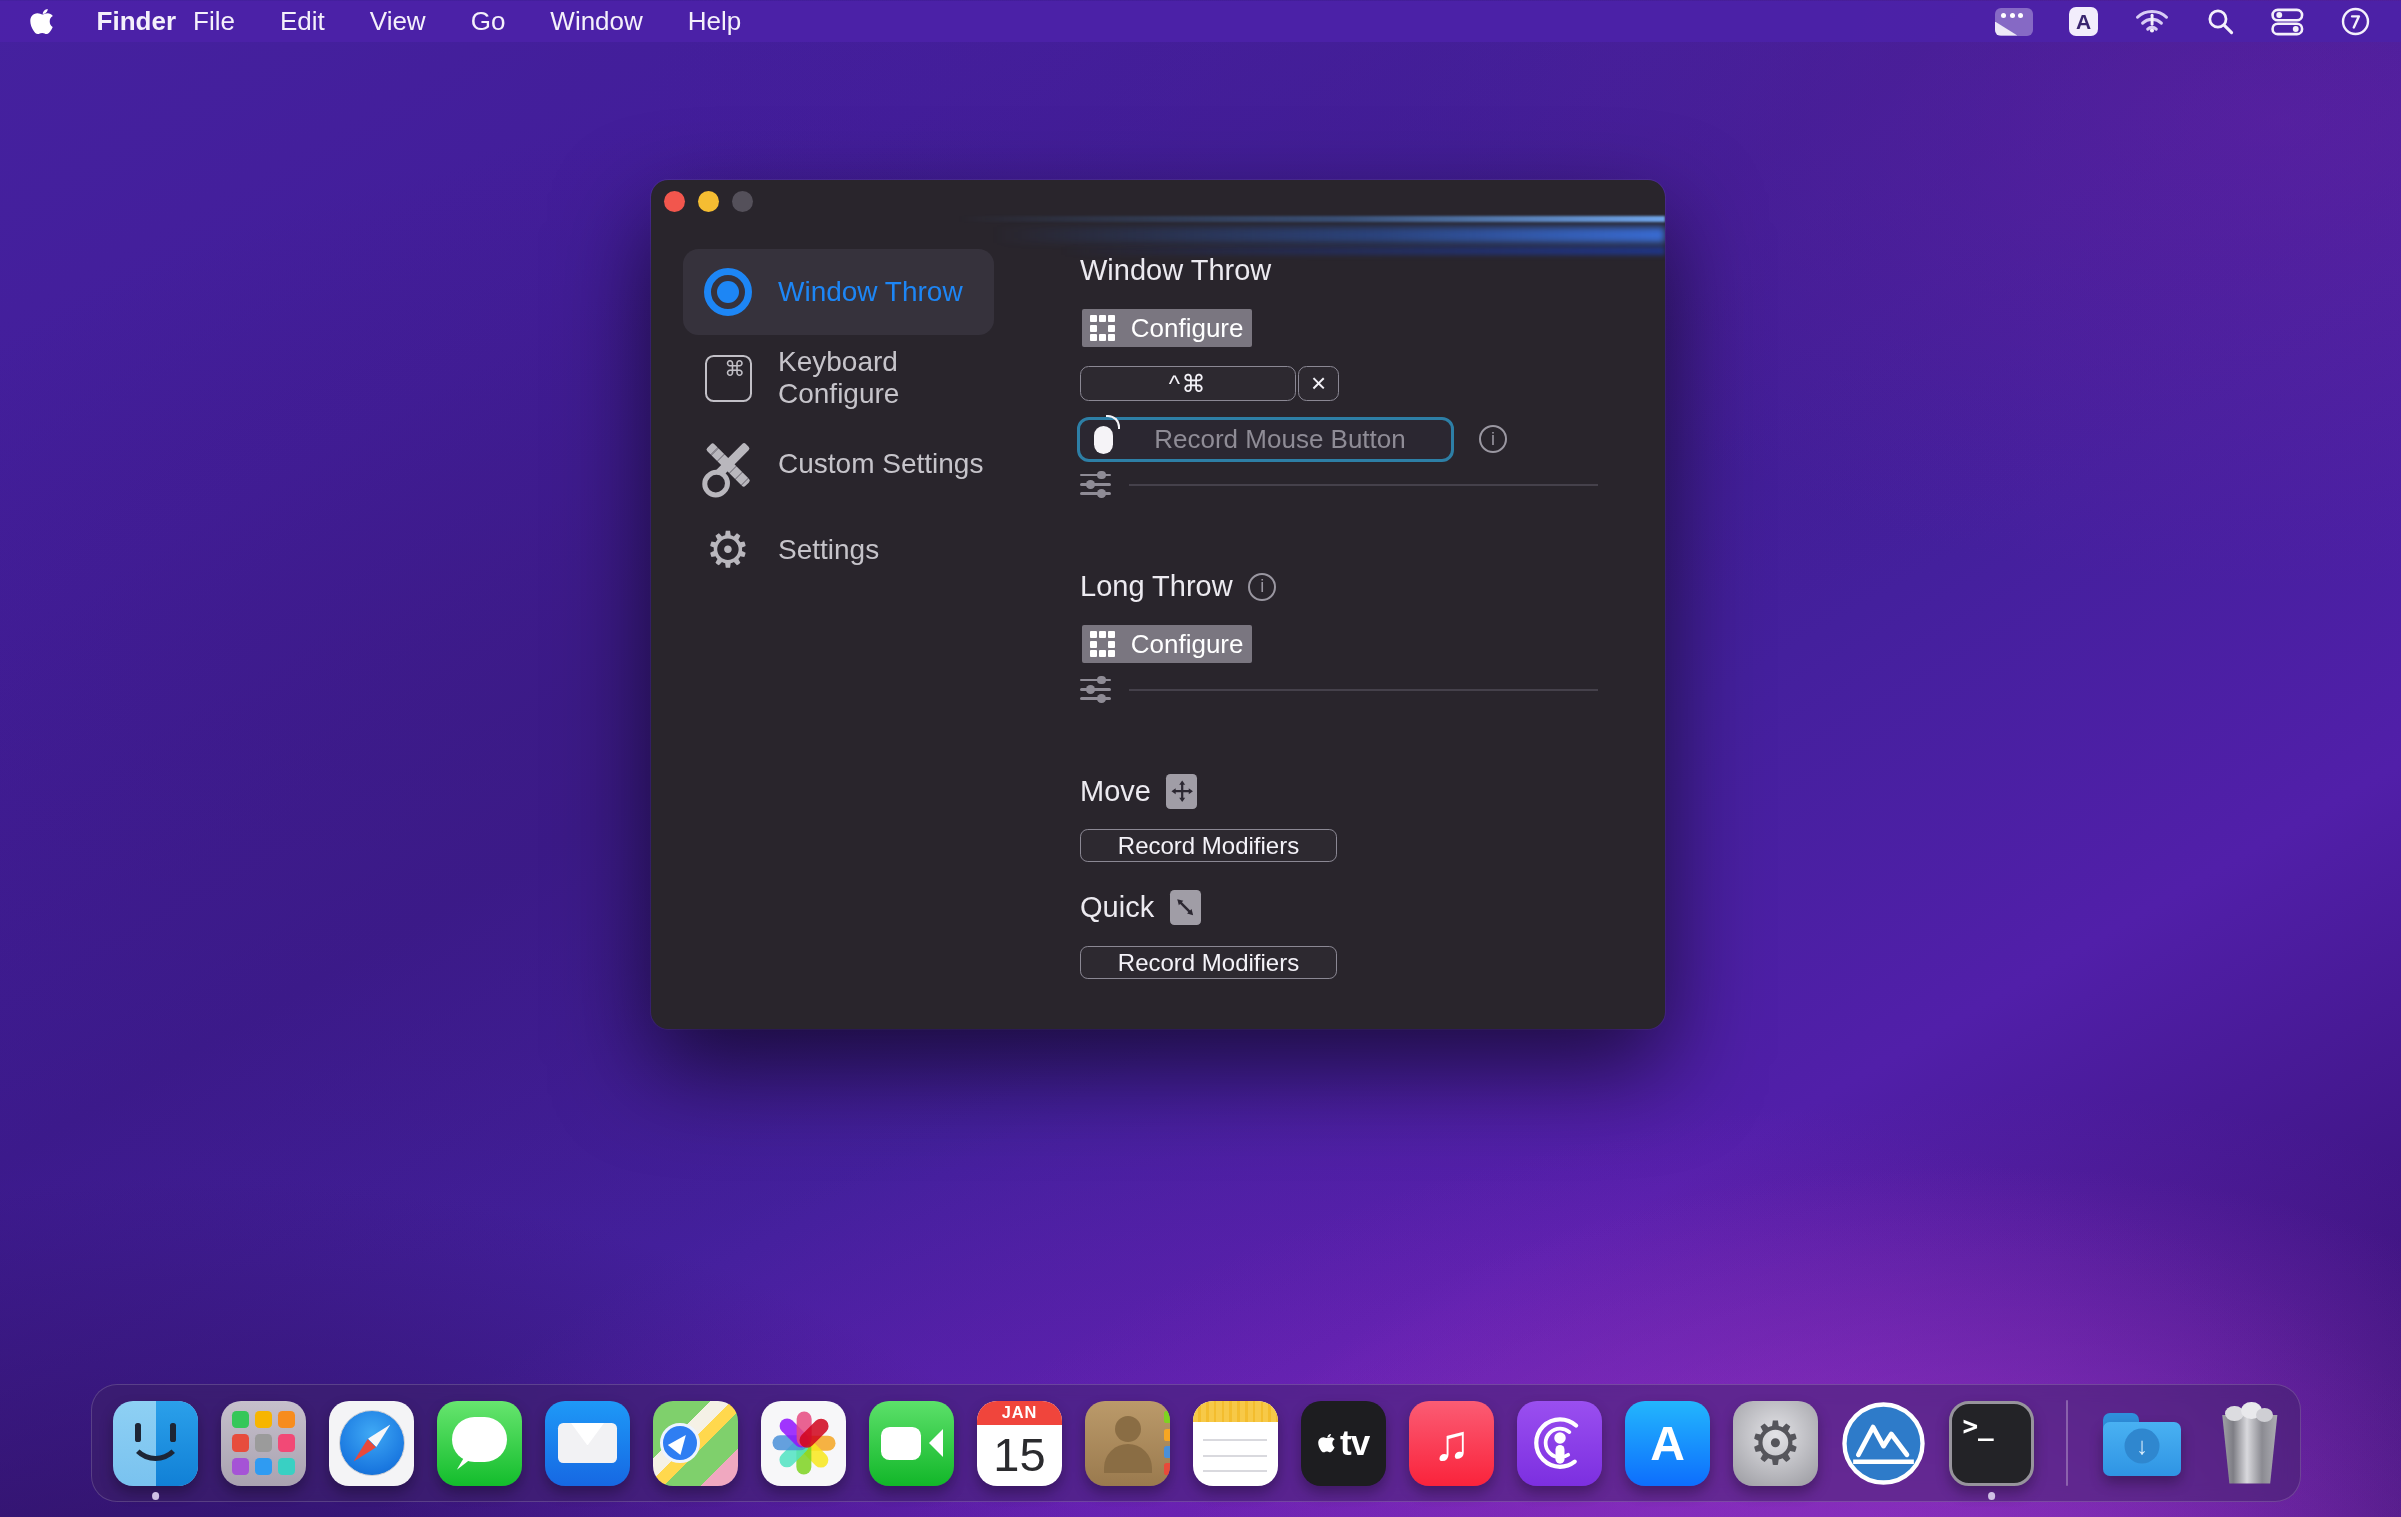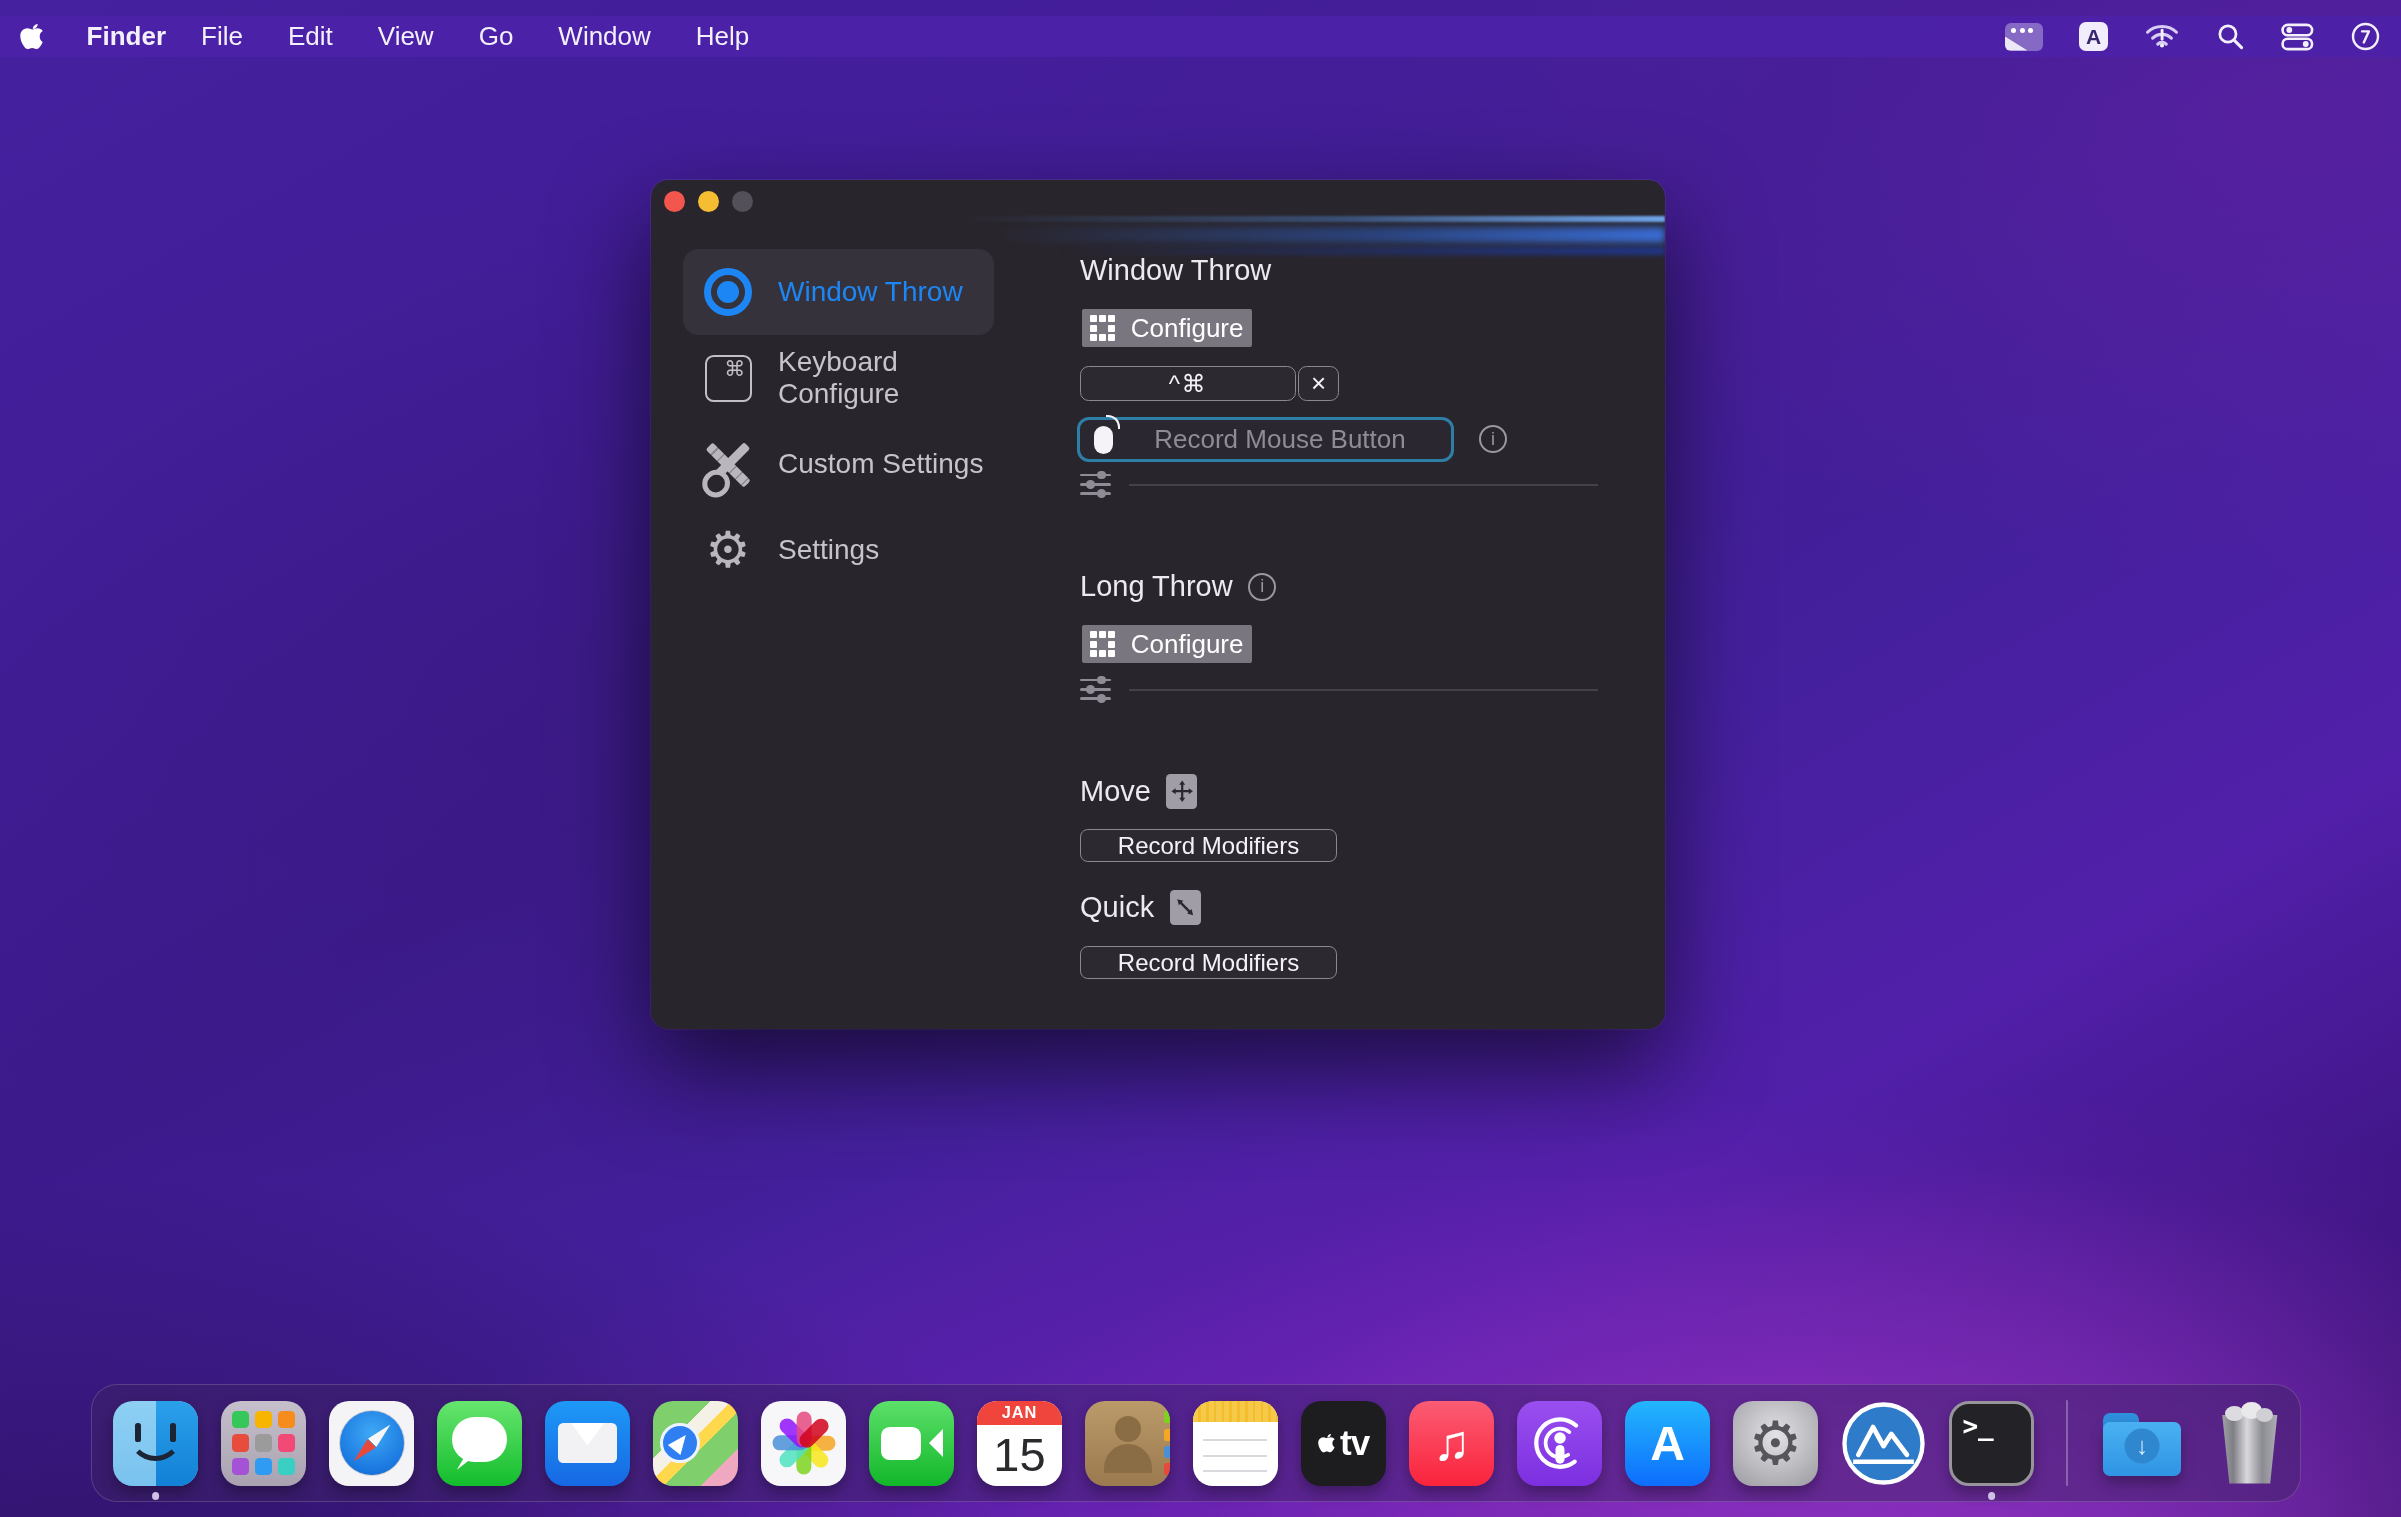--- a/index.html
+++ b/index.html
@@ -19,28 +19,28 @@
   .wave { position: absolute; border-radius: 50%; pointer-events: none; }
   .wave1 { width: 2072px; height: 1208px; left: -432px; top: 86px; transform: rotate(-12deg);
            background: radial-gradient(closest-side, rgba(58,26,128,0.55), rgba(58,26,128,0) 92%); }
   .wave2 { width: 2244px; height: 1295px; left: 518px; top: -604px; transform: rotate(-8deg);
            background: radial-gradient(closest-side, rgba(74,34,160,0.5), rgba(74,34,160,0) 90%); }
   .wave3 { width: 1899px; height: 777px; left: 777px; top: 1079px; transform: rotate(-10deg);
            background: radial-gradient(closest-side, rgba(150,50,200,0.35), rgba(150,50,200,0) 90%); }
 
   
   .menubar {
-    position: absolute; top: 16px; left: 0; width: 100%; height: 41px;
+    position: absolute; top: 1px; left: 0; width: 100%; height: 41px;
     background: rgba(76, 34, 168, 0.92);
-    display: flex; align-items: center; padding: 0 20px;
+    display: flex; align-items: center; padding: 0 30px;
     color: #f4f0fb; font-size: 26px;
   }
   .menubar .apple-logo { width: 29px; height: 35px; display: flex; align-items: center; margin-right: 8.6px; }
   .menubar .apple-logo svg { width: 26px; height: 31px; fill: #ffffff; }
-  .menu-items { display: flex; align-items: center; gap: 45px; margin-left: 35px; text-align: center; }
+  .menu-items { display: flex; align-items: center; gap: 45px; margin-left: 17px; text-align: center; }
   .menu-app-name { font-weight: bold; margin-left: 29px; }
   .status-icons { margin-left: auto; display: flex; align-items: center; gap: 36px; }
   .status-icons svg { display: block; }
 
   .kbd-status-icon { width: 38px; height: 28px; border-radius: 6px; background: rgba(244,240,255,0.35); position: relative; overflow: hidden; }
   .kbd-status-icon i { position: absolute; top: 5.2px; width: 5.2px; height: 5.2px; border-radius: 50%; background: #fff; }
   .kbd-status-icon i:nth-child(1){ left: 6px; } .kbd-status-icon i:nth-child(2){ left: 14.7px; } .kbd-status-icon i:nth-child(3){ left: 23px; }
   .kbd-status-icon b { position: absolute; left: 0; bottom: 0; width: 22.4px; height: 14px; background: rgba(255,255,255,0.85); clip-path: polygon(0 100%, 0 0, 100% 100%); }
 
   .input-source-icon { width: 29px; height: 29px; border-radius: 7px; background: #f2edfc; color: #3a2670;

